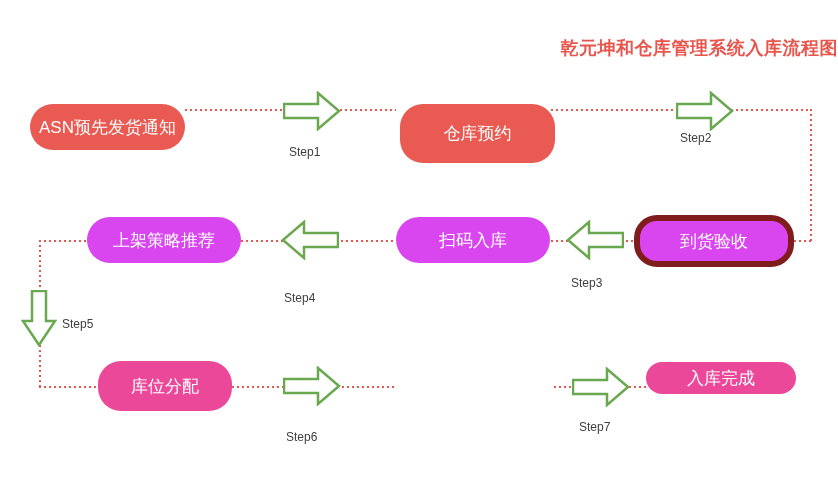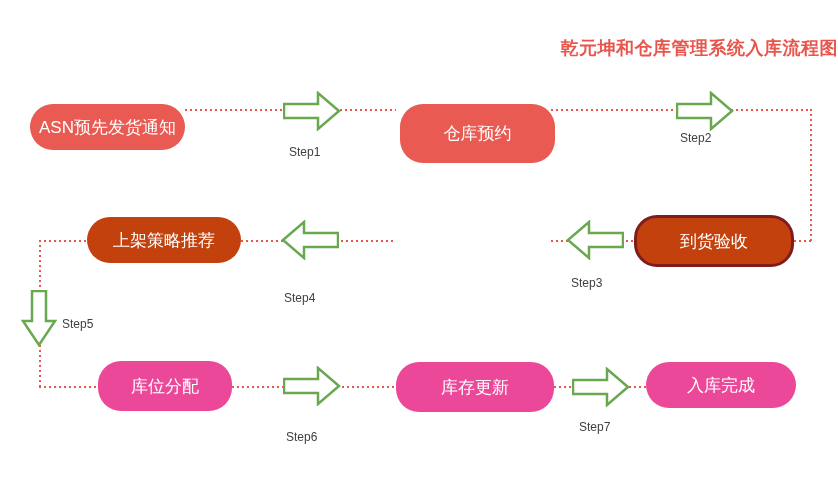--- a/index.html
+++ b/index.html
@@ -11,23 +11,23 @@
     position:absolute;left:42px;right:0;top:36px;margin:0;
     text-align:right;font-size:18px;font-weight:700;color:#e8554c;
     letter-spacing:0.5px;
   }
   .node{
     position:absolute;display:flex;align-items:center;justify-content:center;
     color:#ffffff;font-size:17px;border-radius:23px;box-sizing:border-box;
     white-space:nowrap;
   }
   .node.red{background:#e85a52;margin-top:16px;}
-  .node.green{background:#c2410c;}
+  .node.green{background:#d946ef;}
   .node.pink{background:#ec4899;}
-  .node.highlight{border:3px solid #7f1d1d;}
+  .node.highlight{border:6px solid #7f1d1d;}
   .dot-h{
     position:absolute;height:2px;
     background-image:repeating-linear-gradient(90deg,#e8564e 0,#e8564e 2px,transparent 2px,transparent 5px);
   }
   .dot-v{
     position:absolute;width:2px;
     background-image:repeating-linear-gradient(180deg,#e8564e 0,#e8564e 2px,transparent 2px,transparent 5px);
   }
   .arrow{position:absolute;}
   .arrow polygon{fill:#ffffff;stroke:#6aa850;stroke-width:2.5;stroke-linejoin:miter;}
@@ -76,30 +76,30 @@
 
   <div class="node red" style="left:30px;top:88px;width:155px;height:46px">
     <span>ASN预先发货通知</span>
   </div>
   <div class="node red" style="left:400px;top:88px;width:155px;height:59px">
     <span>仓库预约</span>
   </div>
   <div class="node green highlight" style="left:634px;top:215px;width:160px;height:52px">
     <span>到货验收</span>
   </div>
+  <div class="node green" style="left:396px;top:217px;width:154px;height:46px">
+    <span>扫码入库</span>
+  </div>
   <div class="node green" style="left:87px;top:217px;width:154px;height:46px">
     <span>上架策略推荐</span>
   </div>
   <div class="node pink" style="left:98px;top:361px;width:134px;height:50px">
     <span>库位分配</span>
   </div>
-  <div class="node pink" style="left:396px;top:362px;width:158px;height:50px">
-    <span>库存更新</span>
-  </div>
-  <div class="node pink" style="left:646px;top:362px;width:150px;height:46px">
+  <div class="node pink" style="left:646px;top:362px;width:150px;height:32px">
     <span>入库完成</span>
   </div>
 
   <div class="step-label" style="left:289px;top:145px">Step1</div>
   <div class="step-label" style="left:680px;top:131px">Step2</div>
   <div class="step-label" style="left:571px;top:276px">Step3</div>
   <div class="step-label" style="left:284px;top:291px">Step4</div>
   <div class="step-label" style="left:62px;top:317px">Step5</div>
   <div class="step-label" style="left:286px;top:430px">Step6</div>
   <div class="step-label" style="left:579px;top:420px">Step7</div>

